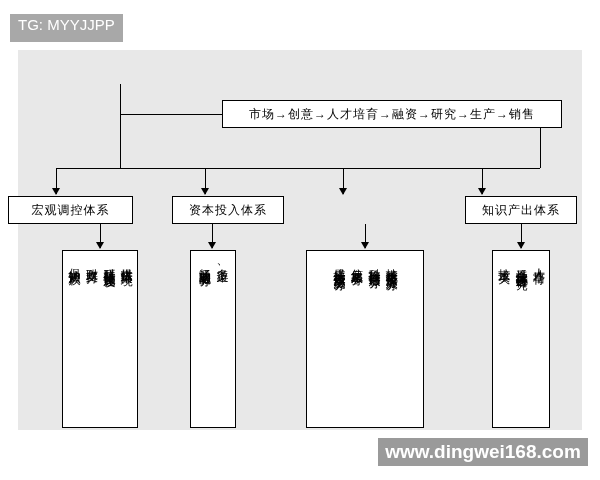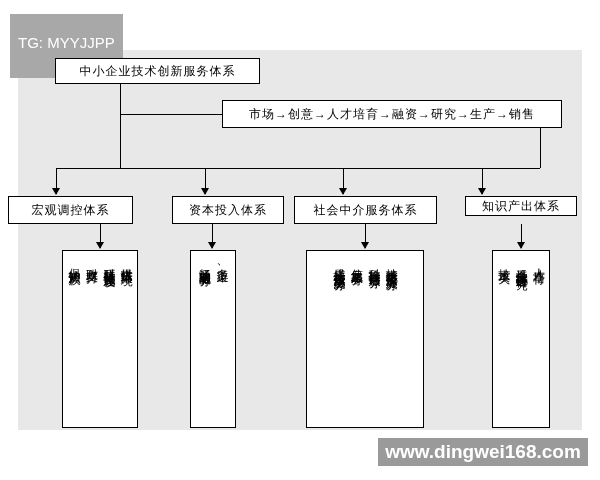--- a/index.html
+++ b/index.html
@@ -27,21 +27,21 @@
     width: 564px;
     height: 380px;
     background: #e8e8e8;
   }
   
   .tg-badge {
     position: absolute;
     left: 10px;
     top: 14px;
     height: 28px;
-    padding: 18px 8px;
+    padding: 0 8px;
     background: #a8a8a8;
     color: #ffffff;
     font-size: 15px;
     line-height: 22px;
     white-space: nowrap;
     font-family: "Liberation Sans", sans-serif;
   }
   
   .watermark {
     position: absolute;
@@ -107,43 +107,41 @@
 </style>
 </head>
 <body>
 
 <div id="canvas">
 
   <div class="diagram-bg"></div>
 
   <div class="tg-badge">TG: MYYJJPP</div>
 
-  <div class="box h" style="left:55px; top:58px; width:205px; height:26px;">中小企业技术创新服务体系</div>
 
   <div class="box h" style="left:222px; top:100px; width:340px; height:28px;">市场→创意→人才培育→融资→研究→生产→销售</div>
 
   <div class="ln vline" style="left:120px; top:84px; height:84px;"></div>
   <div class="ln hline" style="left:56px; top:168px; width:426px;"></div>
   <div class="ln vline" style="left:56px; top:168px; height:26px;"></div>
   <div class="ln vline" style="left:205px; top:168px; height:26px;"></div>
   <div class="ln vline" style="left:343px; top:168px; height:26px;"></div>
   <div class="ln vline" style="left:482px; top:168px; height:26px;"></div>
   <div class="arrow-down" style="left:52px; top:188px;"></div>
   <div class="arrow-down" style="left:201px; top:188px;"></div>
   <div class="arrow-down" style="left:339px; top:188px;"></div>
   <div class="arrow-down" style="left:478px; top:188px;"></div>
 
   <div class="ln hline" style="left:120px; top:114px; width:102px;"></div>
   <div class="ln vline" style="left:540px; top:128px; height:40px;"></div>
   <div class="ln hline" style="left:482px; top:168px; width:58px;"></div>
 
   <div class="box h" style="left:8px; top:196px; width:125px; height:28px;">宏观调控体系</div>
   <div class="box h" style="left:172px; top:196px; width:112px; height:28px;text-align:right;">资本投入体系</div>
-  <div class="box h" style="left:294px; top:196px; width:143px; height:28px;">社会中介服务体系</div>
-  <div class="box h" style="left:465px; top:196px; width:112px; height:20px;">知识产出体系</div>
+  <div class="box h" style="left:465px; top:196px; width:112px; height:28px;">知识产出体系</div>
 
   <div class="ln vline" style="left:100px; top:224px; height:24px;"></div>
   <div class="arrow-down" style="left:96px; top:242px;"></div>
   <div class="ln vline" style="left:212px; top:224px; height:24px;"></div>
   <div class="arrow-down" style="left:208px; top:242px;"></div>
   <div class="ln vline" style="left:365px; top:224px; height:24px;"></div>
   <div class="arrow-down" style="left:361px; top:242px;"></div>
   <div class="ln vline" style="left:521px; top:224px; height:24px;"></div>
   <div class="arrow-down" style="left:517px; top:242px;"></div>
 

